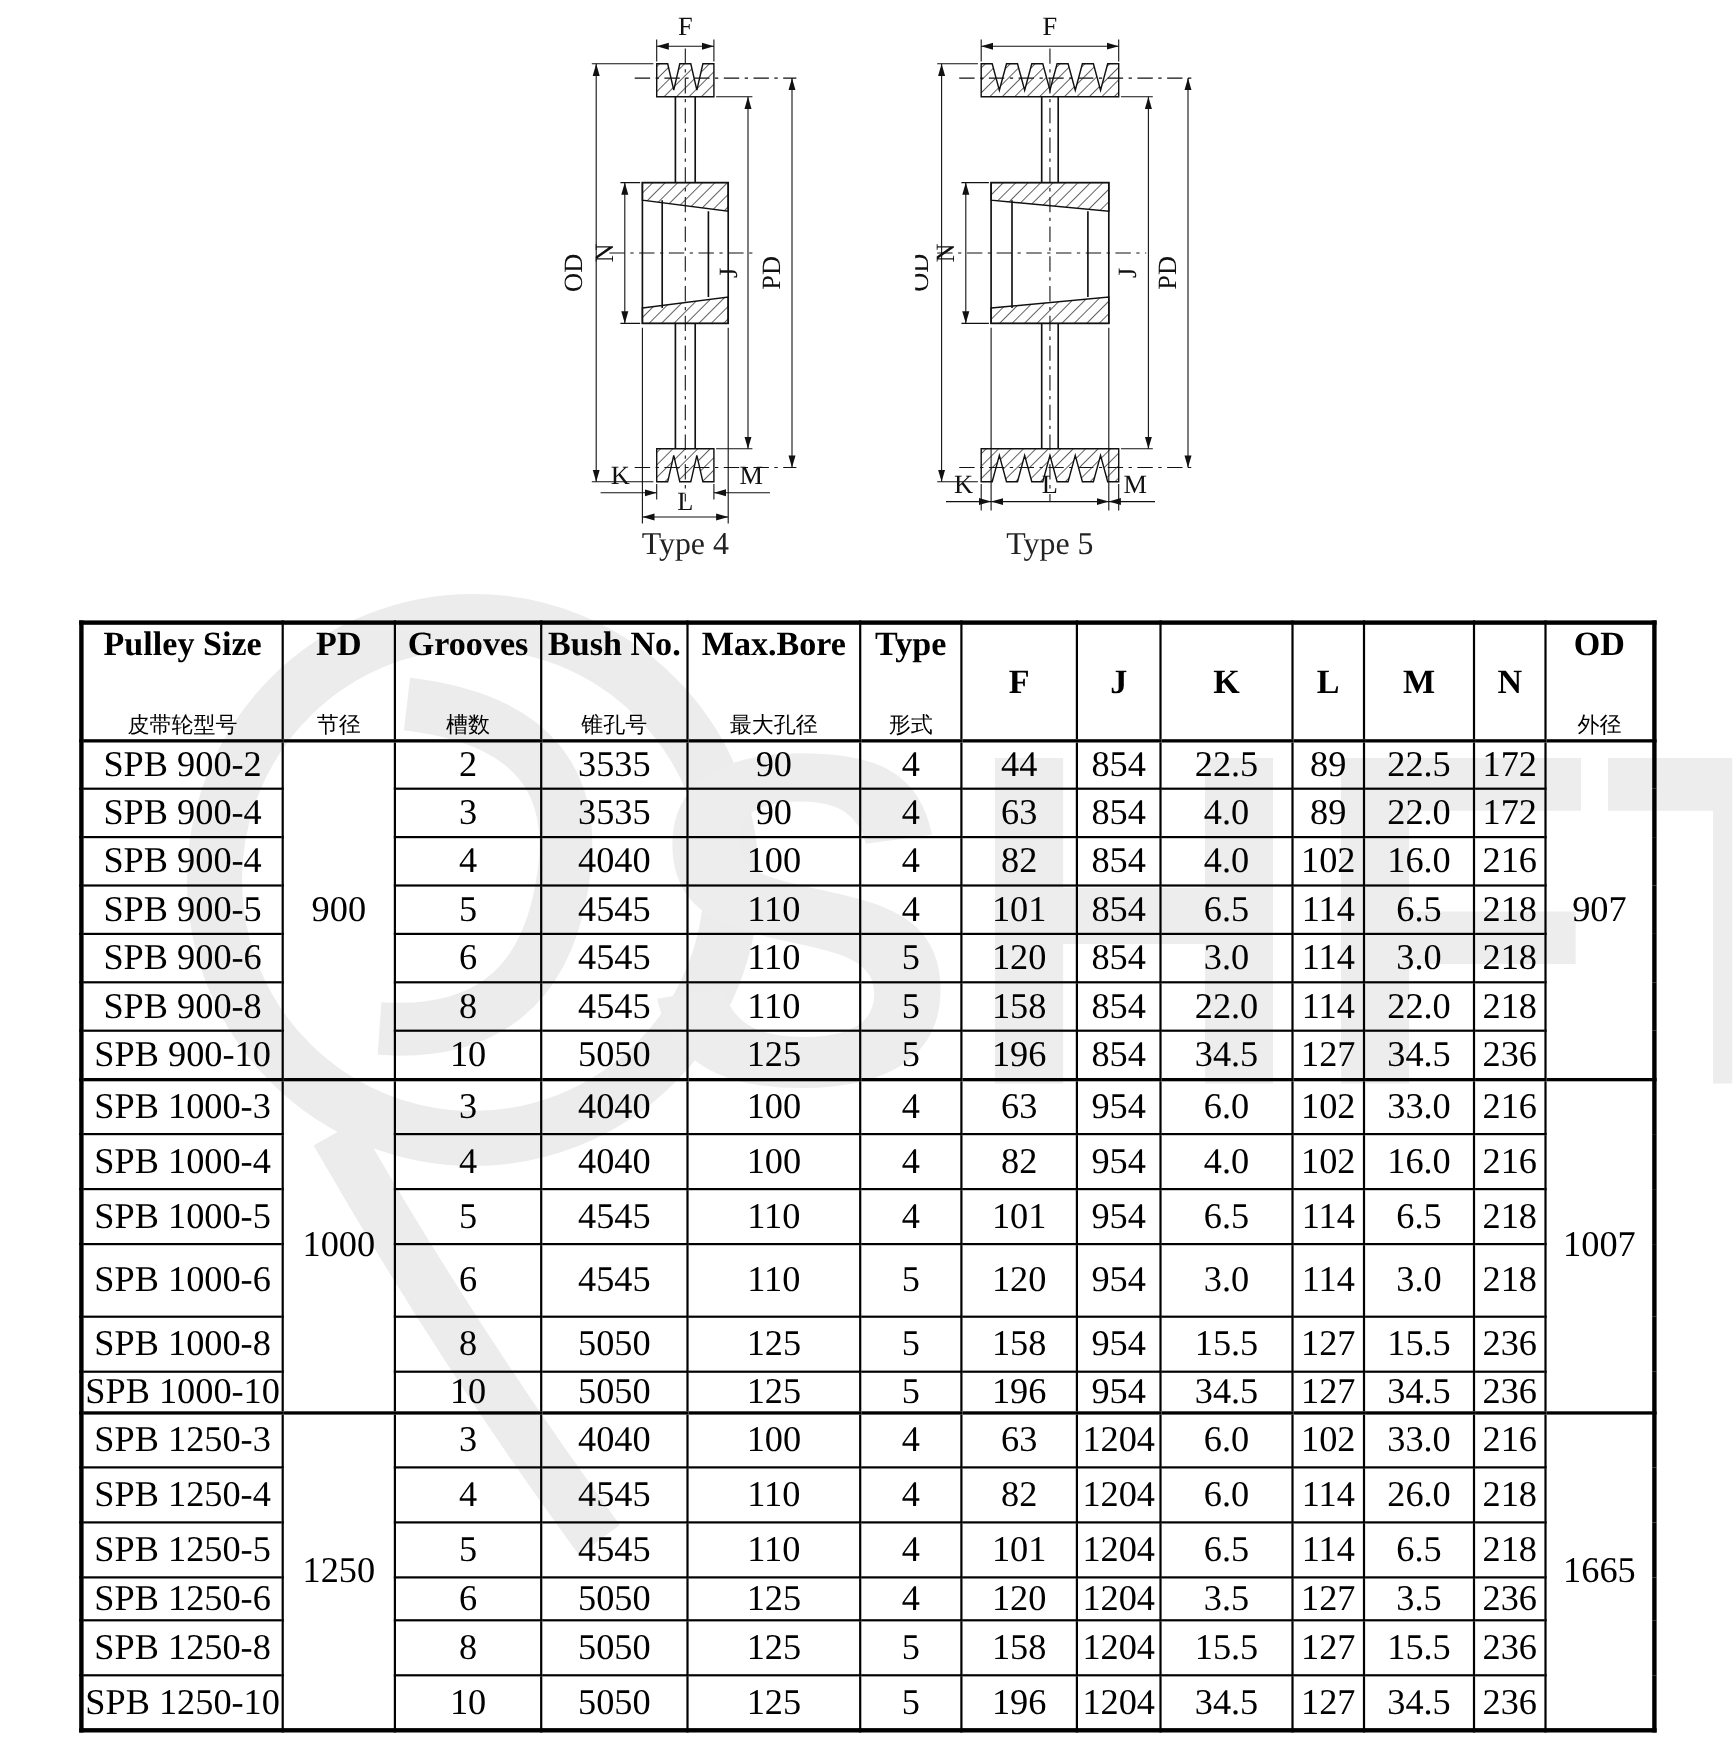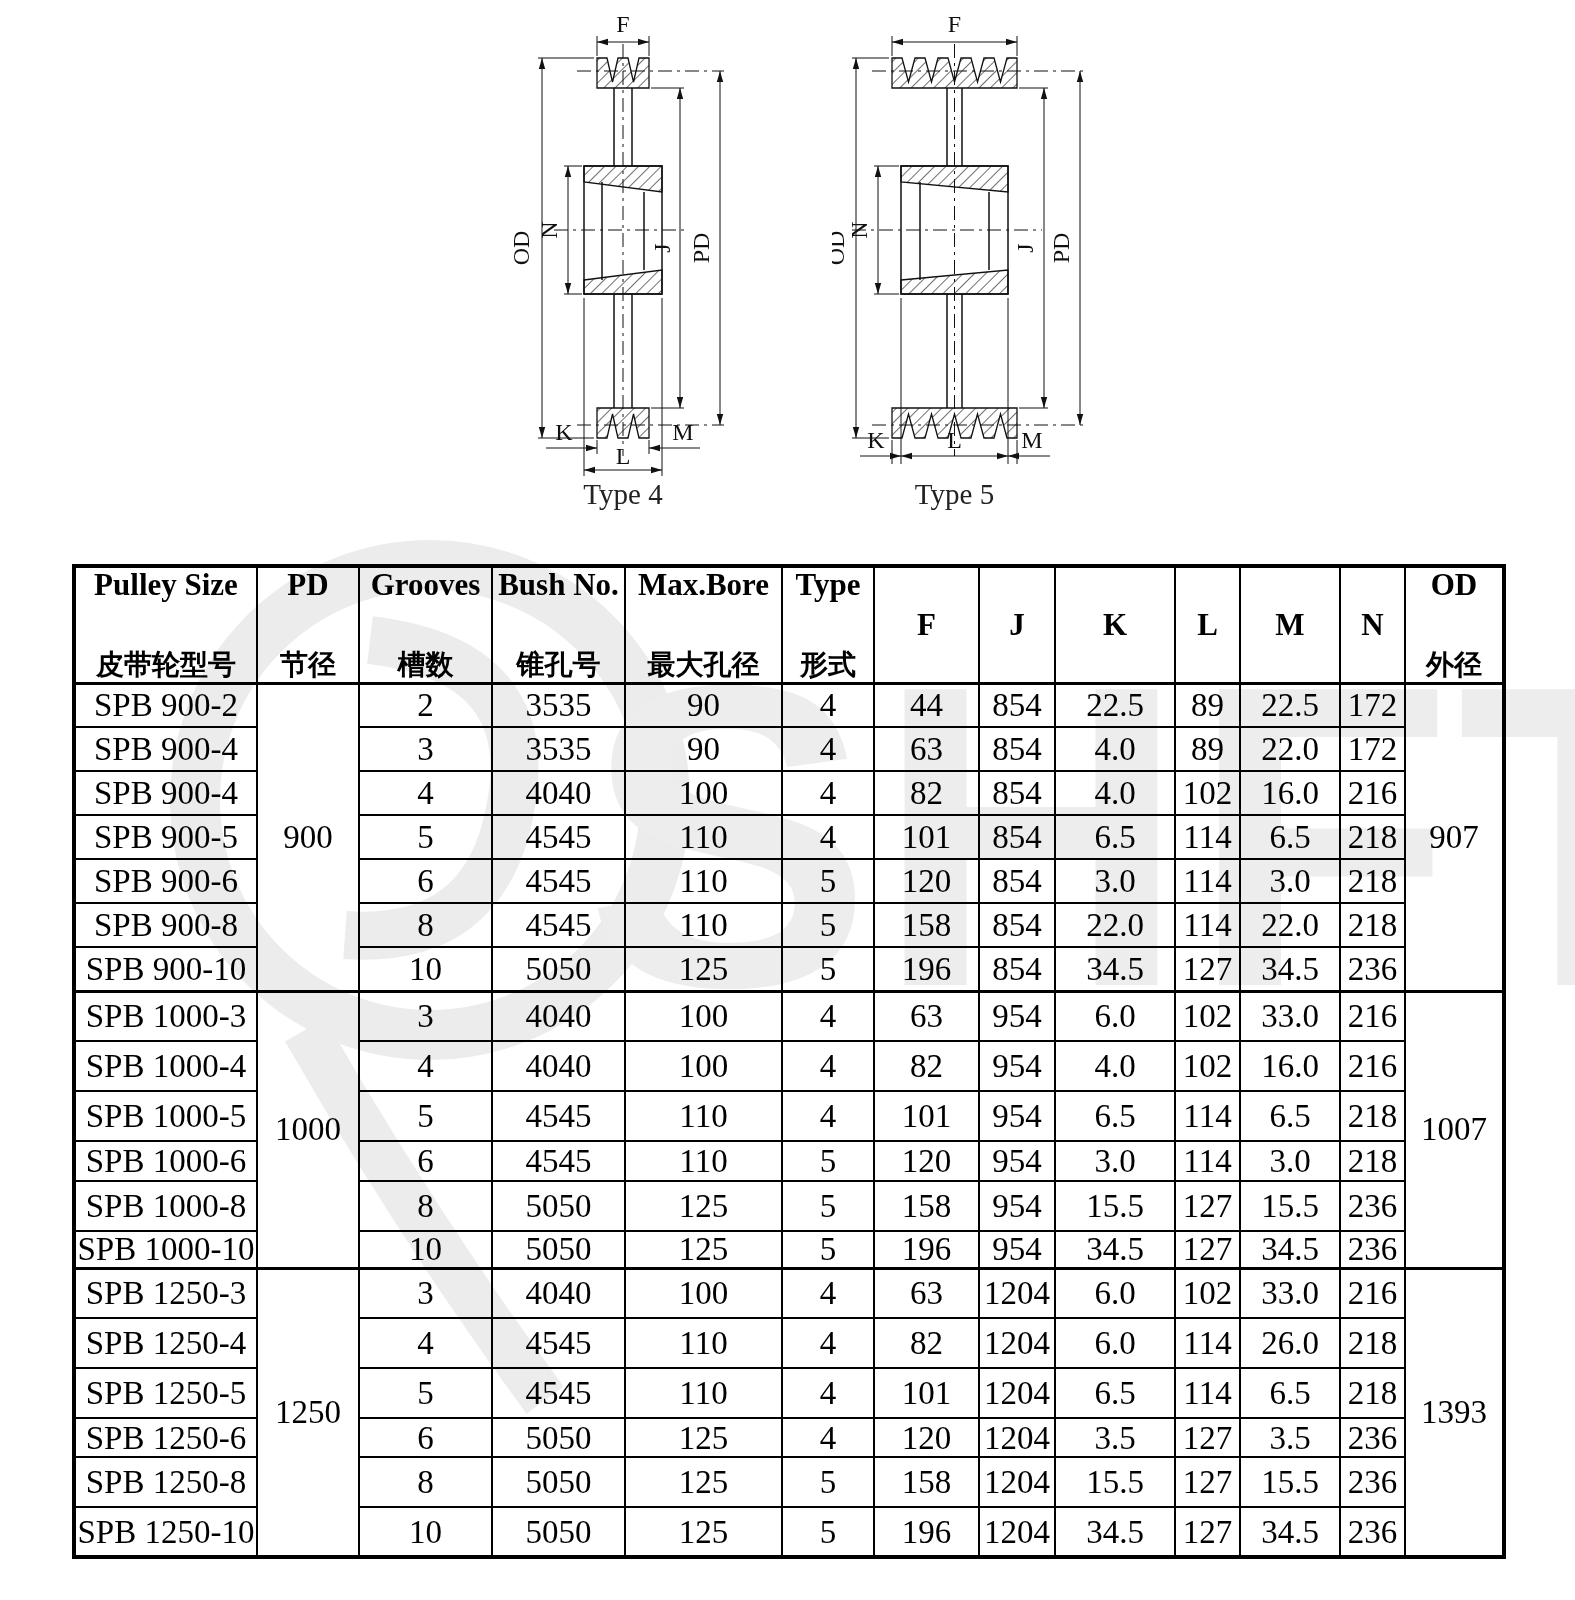--- a/index.html
+++ b/index.html
@@ -11,21 +11,21 @@
   #d-type5{left:832px;top:8px;}
   .tblwrap{position:absolute;left:72px;top:564px;z-index:2;}
   table.spec{border-collapse:collapse;table-layout:fixed;width:1430px;border:4px solid #000;}
   table.spec th,table.spec td{border:2.5px solid #000;padding:0;text-align:center;
       vertical-align:middle;color:#000;background:transparent;
       font-family:"Liberation Serif",serif;overflow:hidden;}
   table.spec thead th{border-bottom:3.5px solid #000;height:85px;}
   table.spec tr.gstart td{border-top:3.5px solid #000;}
   table.spec td{font-size:33px;line-height:1.05;}
   th .en{font-size:31px;font-weight:bold;line-height:1.12;}
-  th .zh{font-size:28px;font-weight:bold;line-height:1.25;margin-top:44px;}
+  th .zh{font-size:20px;font-weight:normal;line-height:1.25;margin-top:44px;}
   
   .part{stroke:#111;stroke-width:1.5;fill:none;}
   .hatched{stroke:#111;stroke-width:1.3;}
   .dim{stroke:#111;stroke-width:1;fill:none;}
   .cl{stroke:#111;stroke-width:1;fill:none;stroke-dasharray:14 5 3 5;}
   .dimtxt{font-family:"Liberation Serif",serif;font-size:24px;fill:#111;}
   .cap{font-family:"Liberation Serif",serif;font-size:29px;fill:#222;}
 </style>
 </head>
 <body>
@@ -374,21 +374,21 @@
             <td>4545</td>
             <td>110</td>
             <td>4</td>
             <td>101</td>
             <td>954</td>
             <td>6.5</td>
             <td>114</td>
             <td>6.5</td>
             <td>218</td>
           </tr>
-          <tr style="height: 40px;">
+          <tr style="height: 66px;">
             <td>SPB 1000-6</td>
             <td>6</td>
             <td>4545</td>
             <td>110</td>
             <td>5</td>
             <td>120</td>
             <td>954</td>
             <td>3.0</td>
             <td>114</td>
             <td>3.0</td>
@@ -426,21 +426,21 @@
             <td>3</td>
             <td>4040</td>
             <td>100</td>
             <td>4</td>
             <td>63</td>
             <td>1204</td>
             <td>6.0</td>
             <td>102</td>
             <td>33.0</td>
             <td>216</td>
-            <td rowspan="6">1393</td>
+            <td rowspan="6">1665</td>
           </tr>
           <tr style="height: 50px;">
             <td>SPB 1250-4</td>
             <td>4</td>
             <td>4545</td>
             <td>110</td>
             <td>4</td>
             <td>82</td>
             <td>1204</td>
             <td>6.0</td>

